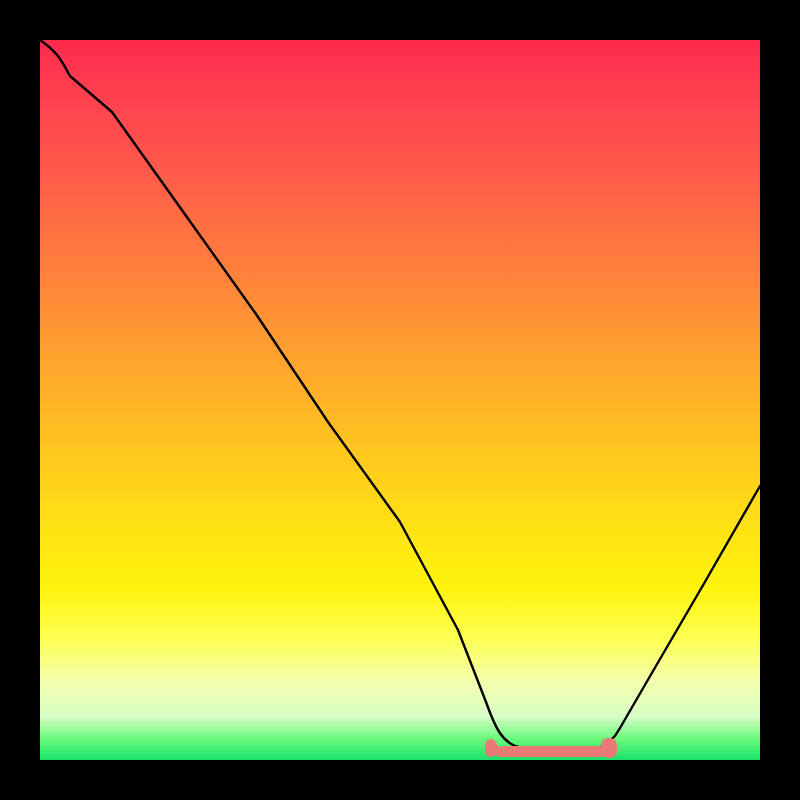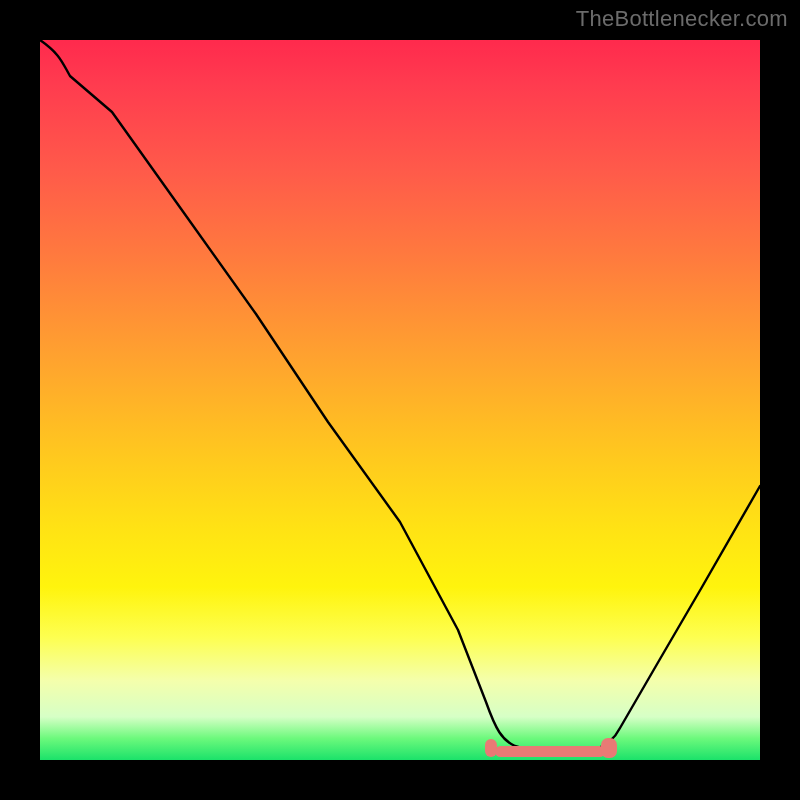--- a/index.html
+++ b/index.html
@@ -84,21 +84,20 @@
     width: 16px;
     height: 20px;
     border-radius: 7px;
   }
 </style>
 </head>
 <body>
 
 <div class="stage">
 
-  <div class="watermark">TheBottlenecker.com</div>
 
   <div class="plot">
 
     <svg class="curve" viewBox="0 0 720 720" preserveAspectRatio="none">
       <path d="M 0 0
                C 20 14, 22 22, 30 36
                L 72 72
                L 144 173
                L 216 274
                L 288 382

